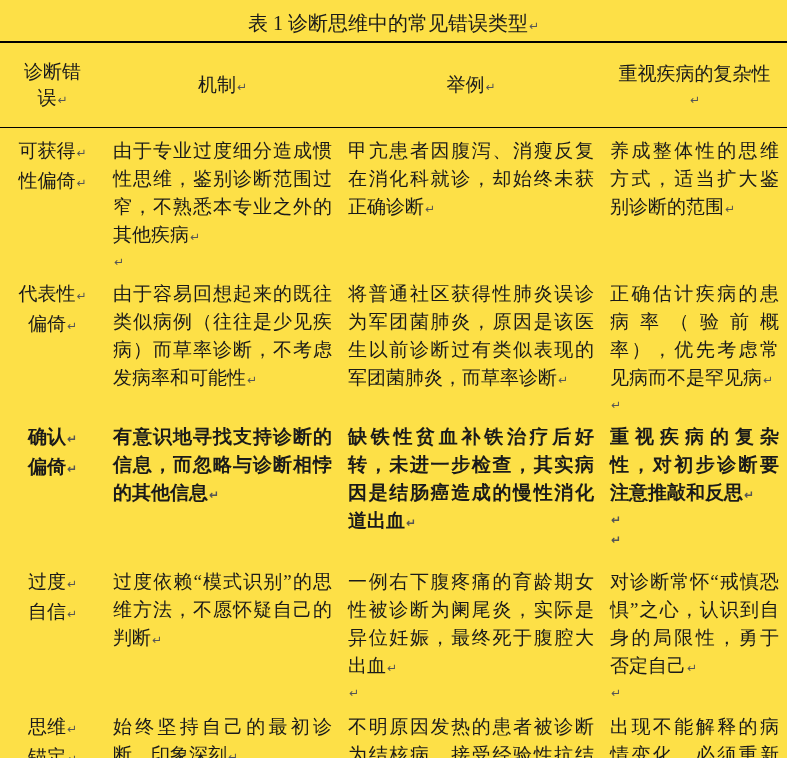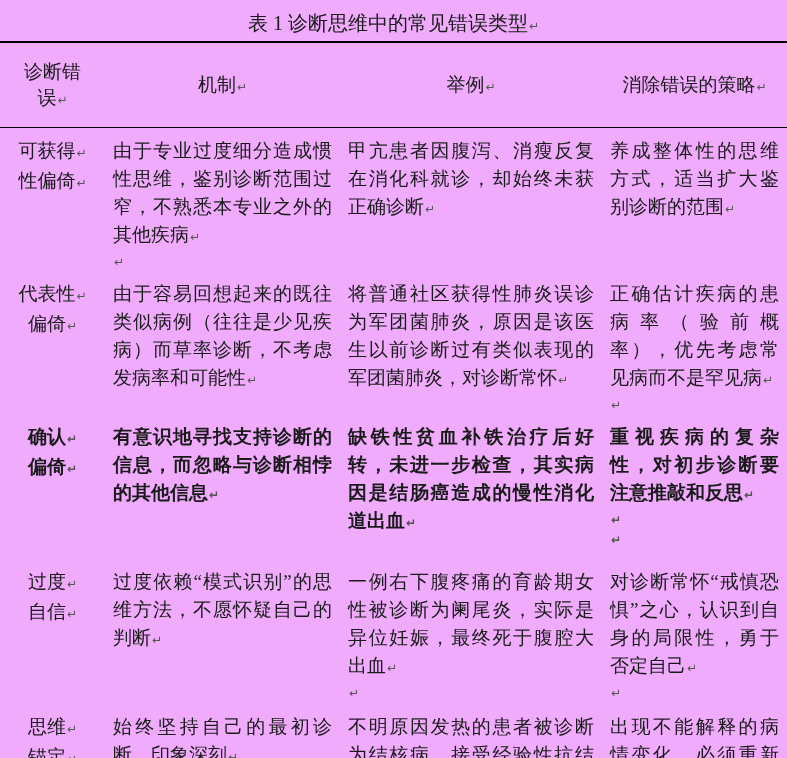--- a/index.html
+++ b/index.html
@@ -1,20 +1,20 @@
 <!DOCTYPE html>
 <html lang="zh"><head>
 <meta charset="utf-8">
 <style>
   html, body { margin: 0; padding: 0; }
   .page {
     position: relative;
     width: 787px;
     height: 758px;
-    background: #f0abfc;
+    background: #fde047;
     overflow: hidden;
     color: #1a1a1a;
     font-family: "Liberation Serif", "DejaVu Serif", serif;
   }
   .title {
     height: 41px;
     box-sizing: border-box;
     padding-top: 10px;
     text-align: center;
     font-size: 20px;
@@ -87,21 +87,21 @@
       <col style="width:105px">
         <col style="width:235px">
         <col style="width:262px">
         <col style="width:185px">
     </colgroup>
     <thead>
       <tr>
         <th><span>诊断错误</span><span class="pmark">↵</span></th>
         <th><span>机制</span><span class="pmark">↵</span></th>
         <th><span>举例</span><span class="pmark">↵</span></th>
-        <th><span>消除错误的策略</span><span class="pmark">↵</span></th>
+        <th><span>重视疾病的复杂性</span><span class="pmark">↵</span></th>
       </tr>
     </thead>
     <tbody>
 
       <tr class="r1">
         <td class="term">
           <p class="tline"><span>可获得</span><span class="pmark">↵</span></p>
           <p class="tline"><span>性偏倚</span><span class="pmark">↵</span></p>
         </td>
         <td class="mech">
@@ -118,21 +118,21 @@
 
       <tr class="r2">
         <td class="term">
           <p class="tline"><span>代表性</span><span class="pmark">↵</span></p>
           <p class="tline"><span>偏倚</span><span class="pmark">↵</span></p>
         </td>
         <td class="mech">
           <p class="para"><span>由于容易回想起来的既往类似病例（往往是少见疾病）而草率诊断，不考虑发病率和可能性</span><span class="pmark">↵</span></p>
         </td>
         <td>
-          <p class="para"><span>将普通社区获得性肺炎误诊为军团菌肺炎，原因是该医生以前诊断过有类似表现的军团菌肺炎，对诊断常怀</span><span class="pmark">↵</span></p>
+          <p class="para"><span>将普通社区获得性肺炎误诊为军团菌肺炎，原因是该医生以前诊断过有类似表现的军团菌肺炎，而草率诊断</span><span class="pmark">↵</span></p>
         </td>
         <td>
           <p class="para"><span>正确估计疾病的患病率（验前概率），优先考虑常见病而不是罕见病</span><span class="pmark">↵</span></p>
           <p class="para pempty"><span class="pmark">↵</span></p>
         </td>
       </tr>
 
       <tr class="r3">
         <td class="term">
           <p class="tline"><span>确认</span><span class="pmark">↵</span></p>

